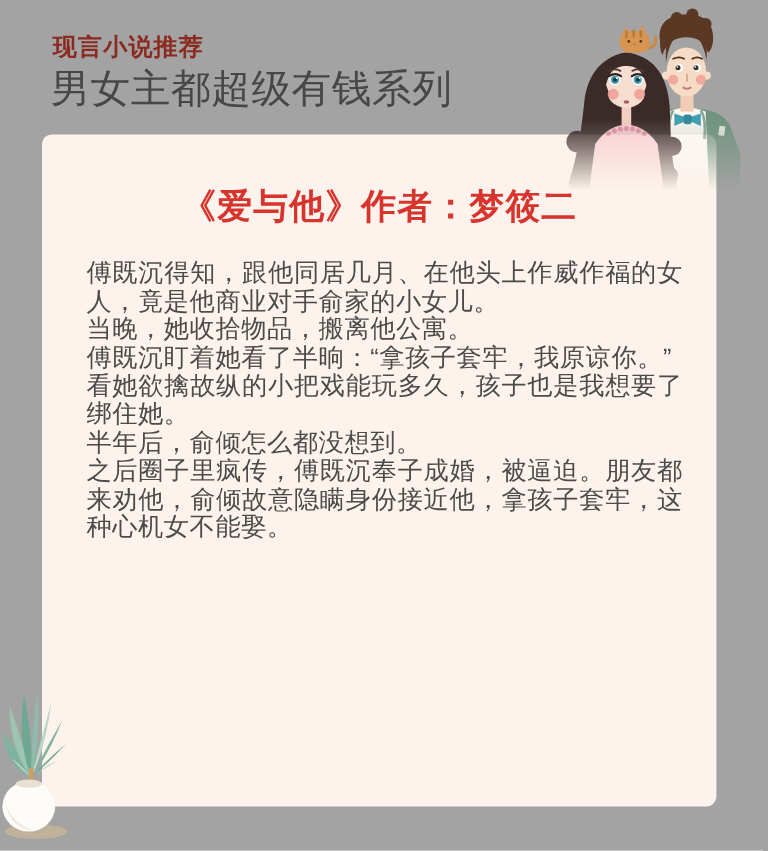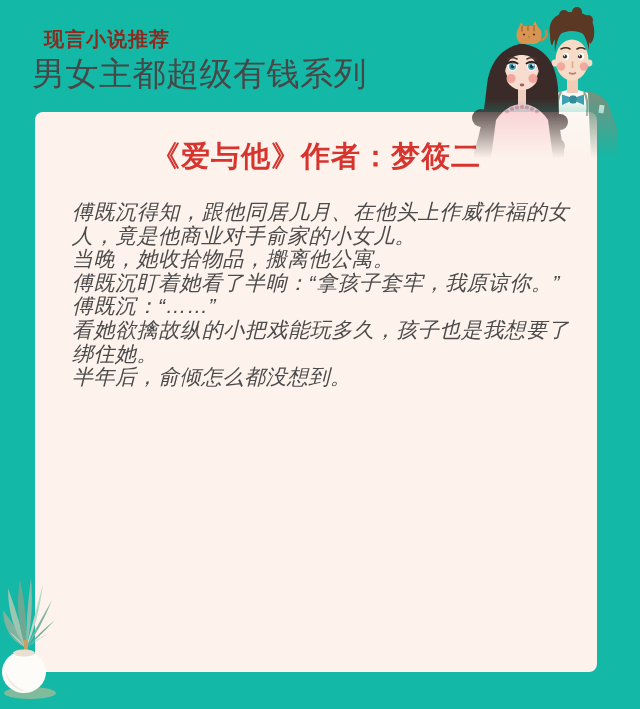--- a/index.html
+++ b/index.html
@@ -1,60 +1,60 @@
 <!DOCTYPE html>
 <html><head>
 <meta charset="utf-8">
 <style>
   html,body{margin:0;padding:0;}
   .page{
     position:relative;
     width:640px;height:709px;
-    background:#14b8a6;
+    background:#a3a3a3;
     overflow:hidden;
     font-family:"Liberation Sans", sans-serif;
   }
   .tag{
     position:absolute;left:44px;top:26px;
     font-size:20px;font-weight:700;
     color:#8B2A1F;letter-spacing:1px;
   }
   .main-title{
-    position:absolute;left:32px;top:52px;margin:0;
+    position:absolute;left:42px;top:52px;margin:0;
     font-size:33px;font-weight:500;
     color:#474747;letter-spacing:.5px;
   }
   .couple-illo{
     position:absolute;left:460px;top:0;
     width:180px;height:165px;
     z-index:3;
     -webkit-mask-image:linear-gradient(180deg,#000 60%,rgba(0,0,0,0) 96%);
     mask-image:linear-gradient(180deg,#000 60%,rgba(0,0,0,0) 96%);
   }
   .card{
     position:absolute;left:35px;top:112px;
     width:562px;height:560px;
     background:#FDF3EC;
     border-radius:8px;
     z-index:1;
   }
   .card-title{
-    margin:0;padding-top:25px;
+    margin:16px;padding-top:25px;
     text-align:center;
     font-size:29px;font-weight:700;
     color:#D7342E;letter-spacing:1px;
   }
   .synopsis{
     margin:23px 28px 0 37px;
     font-size:21px;line-height:23.6px;
     letter-spacing:.5px;
     color:#4B4B4B;
     text-align:justify;
   }
-  .synopsis p{margin:0;font-style:italic;}
+  .synopsis p{margin:0;}
   .plant-illo{
     position:absolute;left:0;top:576px;
     width:80px;height:133px;
     z-index:3;
   }
 </style>
 </head>
 <body>
 
 <div class="page">
@@ -148,23 +148,23 @@
       <circle cx="69" cy="37" r="0.9" fill="#B5793B"></circle>
     </g>
   </svg>
 
   <div class="card">
     <h2 class="card-title">《爱与他》作者：梦筱二</h2>
     <div class="synopsis">
       <p>傅既沉得知，跟他同居几月、在他头上作威作福的女人，竟是他商业对手俞家的小女儿。</p>
       <p>当晚，她收拾物品，搬离他公寓。</p>
       <p>傅既沉盯着她看了半晌：“拿孩子套牢，我原谅你。”</p>
-      <p>傅既沉：“……”</p>
       <p>看她欲擒故纵的小把戏能玩多久，孩子也是我想要了绑住她。</p>
       <p>半年后，俞倾怎么都没想到。</p>
+      <p>之后圈子里疯传，傅既沉奉子成婚，被逼迫。朋友都来劝他，俞倾故意隐瞒身份接近他，拿孩子套牢，这种心机女不能娶。</p>
     </div>
   </div>
 
   <svg class="plant-illo" viewBox="0 0 80 133" aria-hidden="true">
     <ellipse cx="30" cy="117" rx="26" ry="6" fill="#D9BE93" opacity="0.55"></ellipse>
     <g>
       <path d="M 26,72 Q 4,62 3,34 Q 18,54 26,72 Z" fill="#7FB3A0"></path>
       <path d="M 26,72 Q 8,48 8,12 Q 20,46 26,72 Z" fill="#9CC5B2"></path>
       <path d="M 26,72 Q 14,40 20,3 Q 28,42 26,72 Z" fill="#6EA893"></path>
       <path d="M 26,72 Q 26,40 31,2 Q 34,42 26,72 Z" fill="#8FBCAA"></path>

